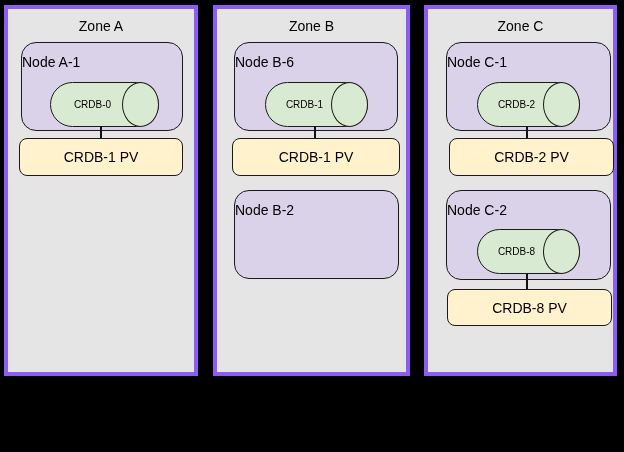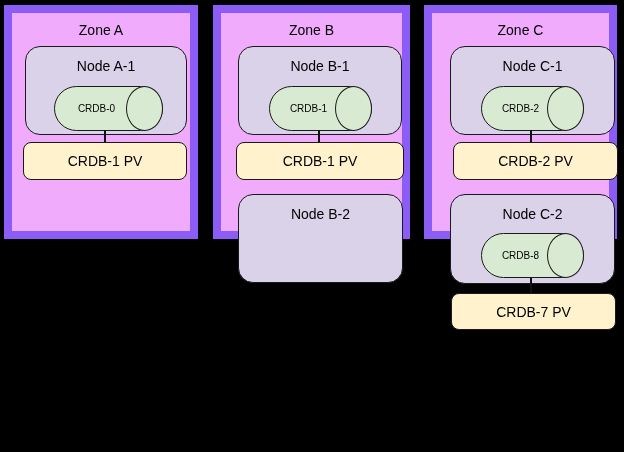--- a/index.html
+++ b/index.html
@@ -14,23 +14,23 @@
     position: relative;
     width: 624px;
     height: 452px;
     background: #000000;
     overflow: hidden;
   }
 
   .zone {
     position: absolute;
     top: 5px;
-    height: 234px;
-    background: #f0abfc;
-    border: 8px solid #8b5cf6;
+    height: 371px;
+    background: #e5e5e5;
+    border: 4px solid #8b5cf6;
   }
   .zone-title {
     position: absolute;
     top: 9px;
     left: 0;
     width: 100%;
     text-align: center;
     font-size: 14px;
     color: #000000;
   }
@@ -39,21 +39,20 @@
     position: absolute;
     background: #d9d2e9;
     border: 1.5px solid #1a1a1a;
     border-radius: 15px;
   }
   .node-title {
     position: absolute;
     top: 11px;
     left: 0;
     width: 100%;
-    text-align: center;
     font-size: 14px;
     color: #000000;
   }
 
   .pod {
     position: absolute;
     width: 105px;
     height: 45px;
   }
   .pod-body {
@@ -150,21 +149,21 @@
     <div class="connector" id="conn-a1"></div>
     <div class="pv" id="pv-a1">
       <span>CRDB-1 PV</span>
     </div>
   </div>
 
   <div class="zone" id="zone-b">
     <div class="zone-title">Zone B</div>
 
     <div class="node" id="node-b1">
-      <div class="node-title">Node B-1</div>
+      <div class="node-title">Node B-6</div>
       <div class="pod" id="pod-b1">
         <div class="pod-body"></div>
         <div class="pod-cap"></div>
         <div class="pod-label">CRDB-1</div>
       </div>
     </div>
     <div class="connector" id="conn-b1"></div>
     <div class="pv" id="pv-b1">
       <span>CRDB-1 PV</span>
     </div>
@@ -193,17 +192,17 @@
     <div class="node" id="node-c2">
       <div class="node-title">Node C-2</div>
       <div class="pod" id="pod-c2">
         <div class="pod-body"></div>
         <div class="pod-cap"></div>
         <div class="pod-label">CRDB-8</div>
       </div>
     </div>
     <div class="connector" id="conn-c2"></div>
     <div class="pv" id="pv-c2">
-      <span>CRDB-7 PV</span>
+      <span>CRDB-8 PV</span>
     </div>
   </div>
 
 </div>
 
 </body></html>

